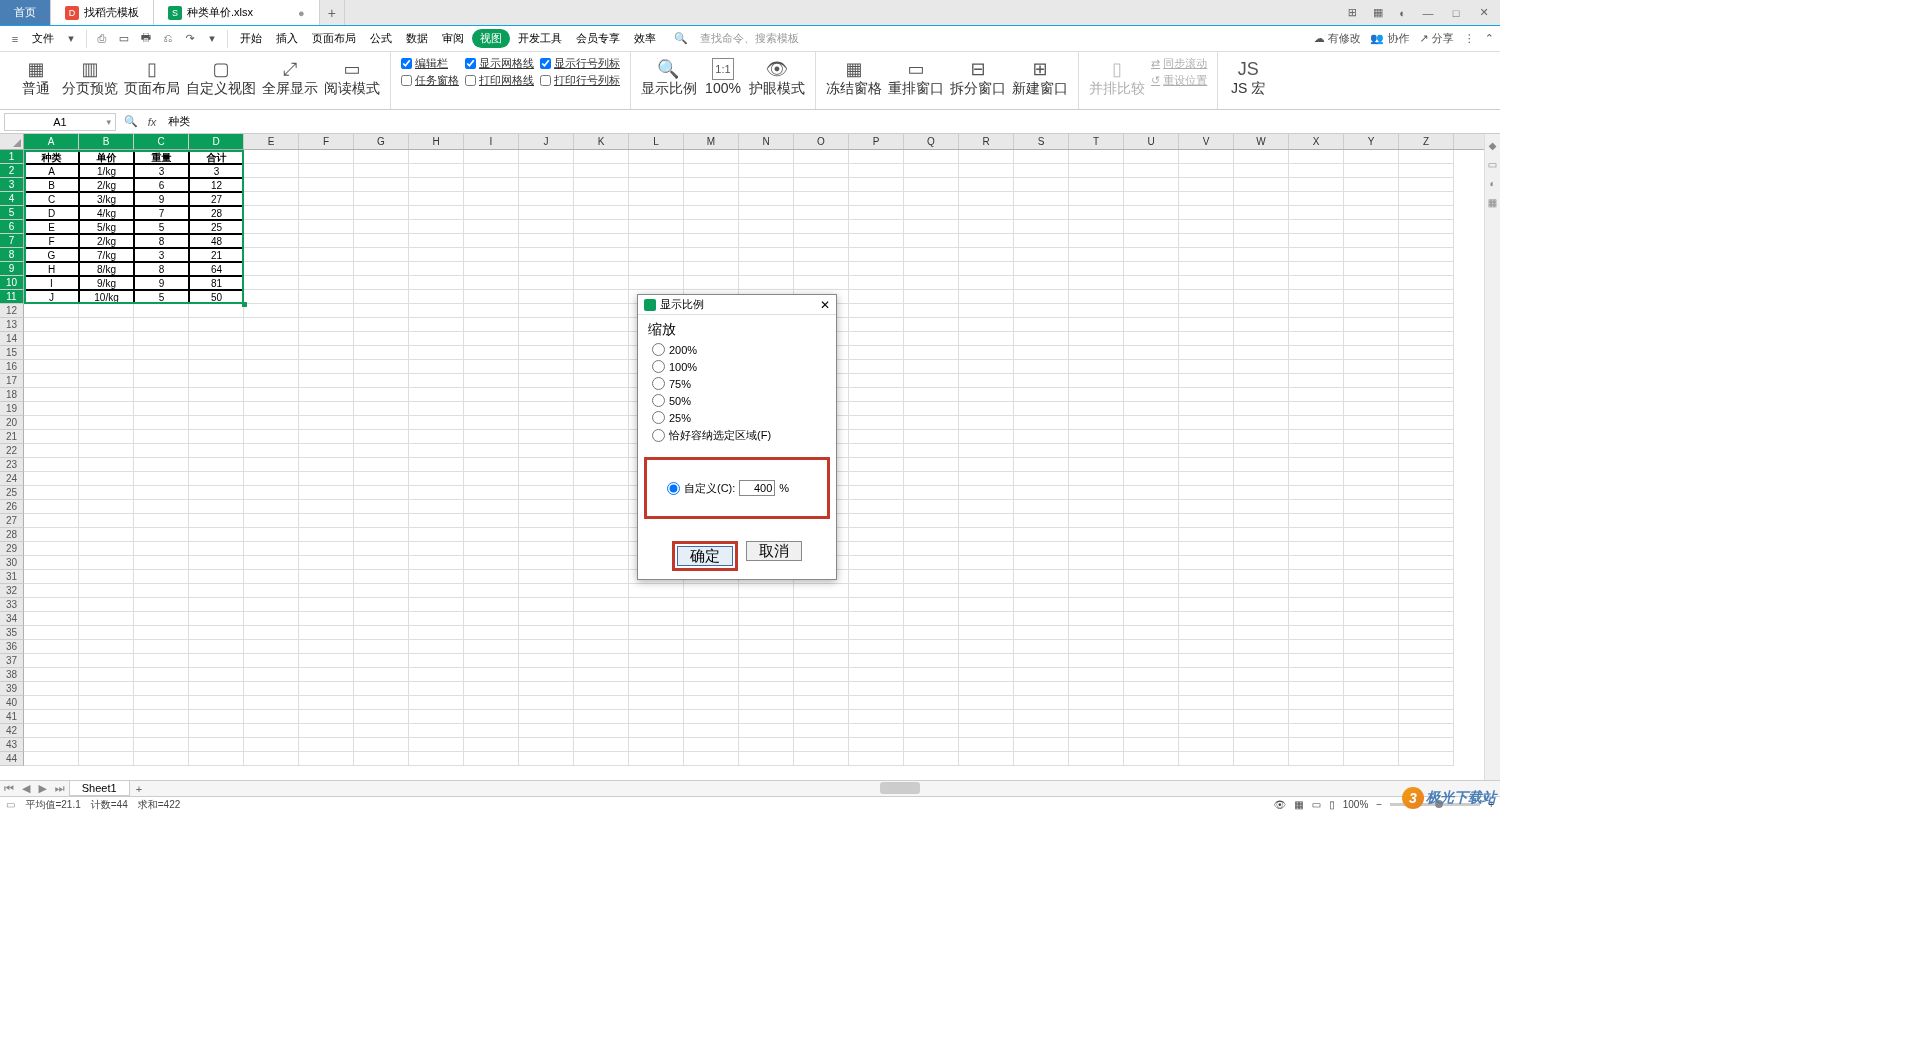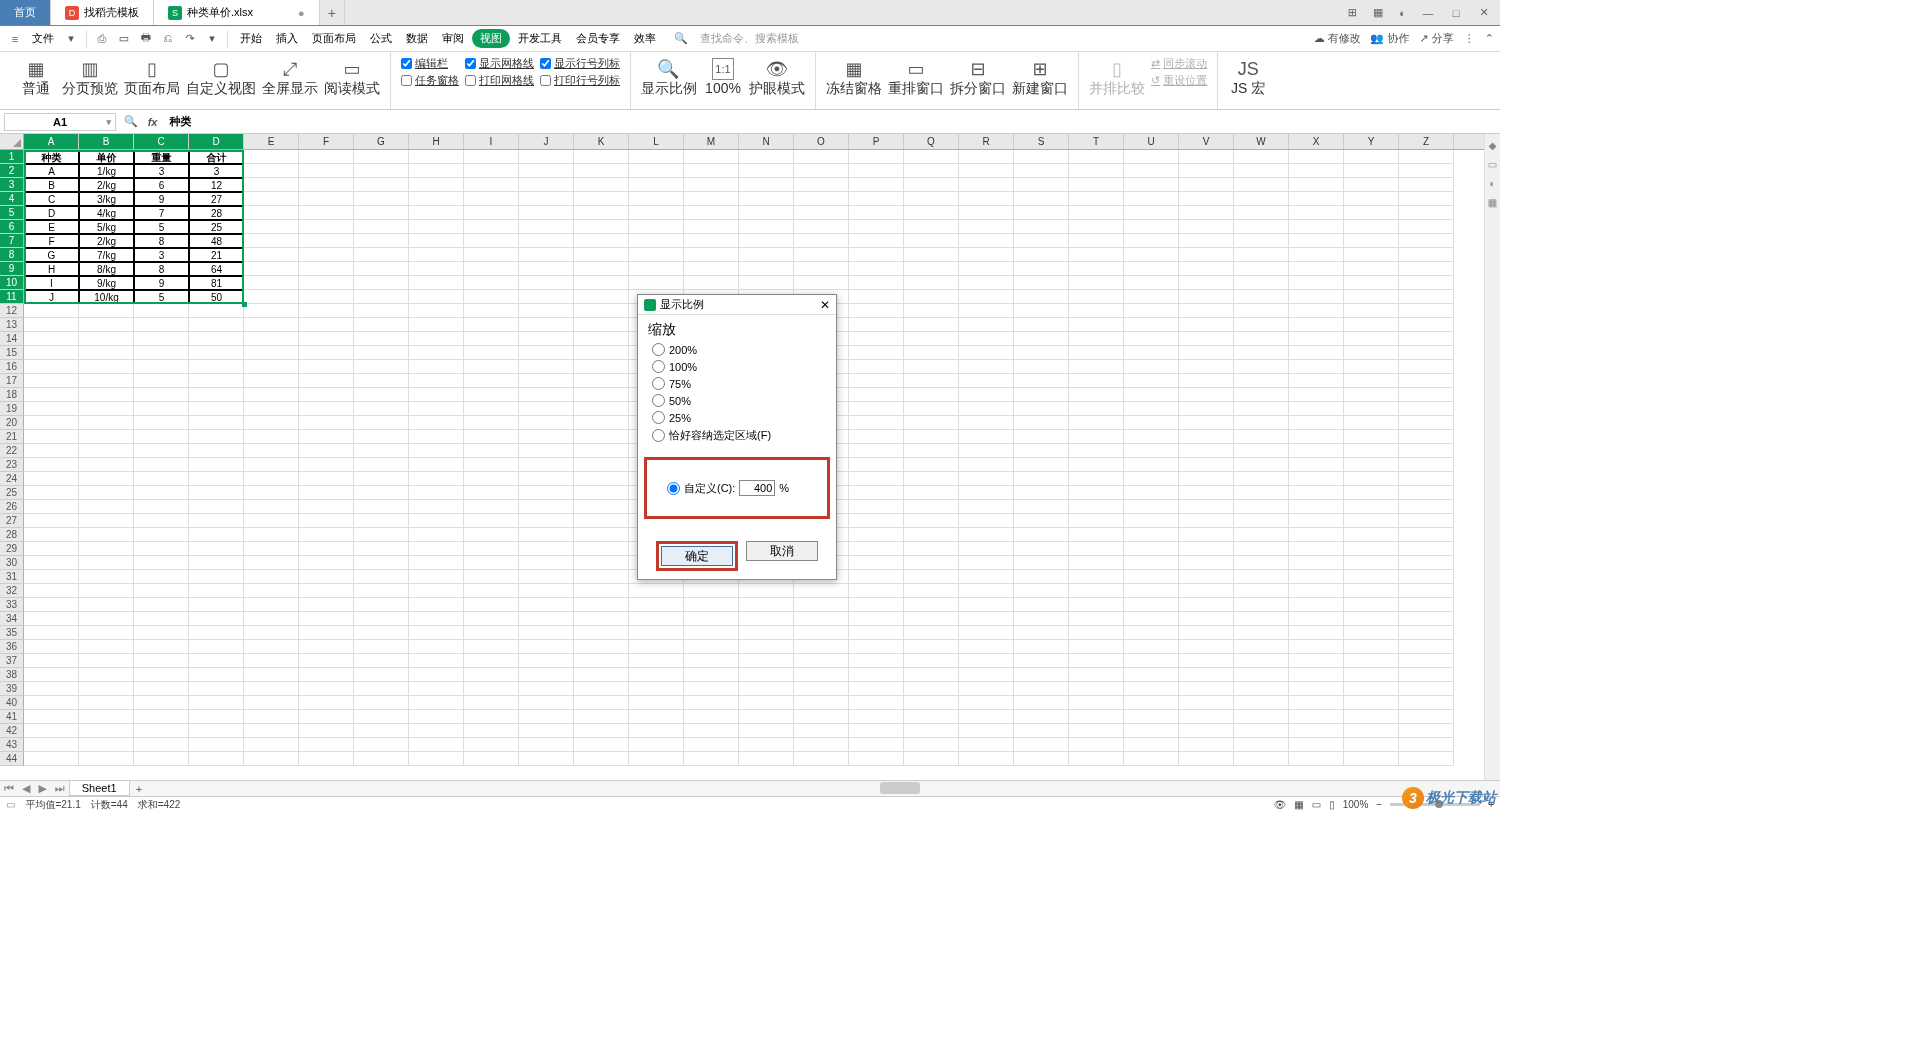--- a/index.html
+++ b/index.html
@@ -36,21 +36,21 @@
 .rgroup { display:flex; align-items:flex-start; gap:6px; padding: 4px 10px; border-right:1px solid #ddd; height:100%; }
 .rbtn { display:flex; flex-direction:column; align-items:center; gap:2px; cursor:pointer; padding-top:2px; min-width:40px; }
 .rbtn .ricon { width:22px; height:22px; border:1px solid #888; display:flex;align-items:center;justify-content:center; font-size:11px; color:#555; }
 .rbtn .ricon.noborder { border:none; font-size:18px; }
 .rbtn .rlbl { font-size:14px; text-align:left; line-height:12px; }
 .rcol { display:flex; flex-direction:column; gap:2px; font-size:11px;text-decoration:underline; }
 .rcheck { display:flex; align-items:center; gap:3px; cursor:pointer; }
 .rcheck input { width:11px; height:11px; }
 
 
-.fbar { height: 24px; border-bottom:1px solid #ccc; display:flex; align-items:center; font-size:11px;font-weight:bold; }
+.fbar { height: 24px; border-bottom:1px solid #ccc; display:flex; align-items:center; font-size:11px; }
 .namebox { width:112px; border:1px solid #ccc; height:18px; margin:0 4px; padding:0 6px; display:flex; align-items:center; justify-content:center; background:#fff; position:relative; }
 .namebox::after { content:"▾"; position:absolute; right:4px; color:#888; font-size:9px; }
 .fbar .fx { padding: 0 6px; color:#555; font-style:italic; }
 .fbar .mag { padding:0 4px; color:#888; }
 .fbar .fval { padding-left:6px; }
 
 
 .grid-wrap { position:absolute; top:134px; bottom:32px; left:0; right:16px; overflow:hidden; }
 .colheads { position:absolute; top:0; left:24px; right:0; height:16px; display:flex; background:#e8e8e8; border-bottom:1px solid #b0b0b0; }
 .ch { width:55px; text-align:center; font-size:10px; border-right:1px solid #ccc; line-height:15px; color:#333; }
@@ -90,21 +90,21 @@
 .dialog { position:absolute; left:637px; top:294px; width:200px; background:#fff; border:1px solid #888; box-shadow:0 2px 8px rgba(0,0,0,0.3); font-size:11px; }
 .dlg-title { height:20px; display:flex; align-items:center; padding:0 6px; gap:4px; border-bottom:1px solid #ddd; }
 .dlg-title .xls { width:12px; height:12px; background:#0a9e5a; border-radius:2px; }
 .dlg-title .close { margin-left:auto; cursor:pointer; font-size:12px; }
 .dlg-body { padding:6px 10px; }
 .dlg-body .grp { font-size:14px; margin-bottom:2px; }
 .dlg-body label { display:flex; align-items:center; gap:4px; padding:2px 4px; cursor:pointer; }
 .dlg-custom { display:flex; align-items:center; gap:4px; border:3px solid #c0392b; padding:20px; margin:12px -4px; }
 .dlg-custom input[type=text] { width:36px; height:16px; border:1px solid #888; text-align:right; padding-right:2px; font-size:11px; }
 .dlg-btns { display:flex; justify-content:center; gap:8px; padding:4px 0 8px; }
-.dlg-btns button { width:72px; height:20px; font-size:12px; border:1px solid #888; background:#f0f0f0; cursor:pointer; }
+.dlg-btns button { width:56px; height:20px; font-size:15px; border:1px solid #888; background:#f0f0f0; cursor:pointer; }
 .dlg-btns .ok-wrap { border:3px solid #c0392b; padding:2px; }
 .dlg-btns .ok-wrap button { border:1px solid #3b6ea5; background:#e6eef7; }
 
 
 .watermark { position:absolute; right:4px; bottom:3px; font-size:14px; color:#4a7fb5; font-style:italic; font-weight:bold; display:flex; align-items:center; gap:2px; z-index:5; }
 .watermark .wico { width:22px; height:22px; border-radius:50%; background:linear-gradient(135deg,#f39c12,#e67e22); display:flex;align-items:center;justify-content:center;color:#fff;font-weight:bold; }
 </style>
 </head>
 <body>
 

